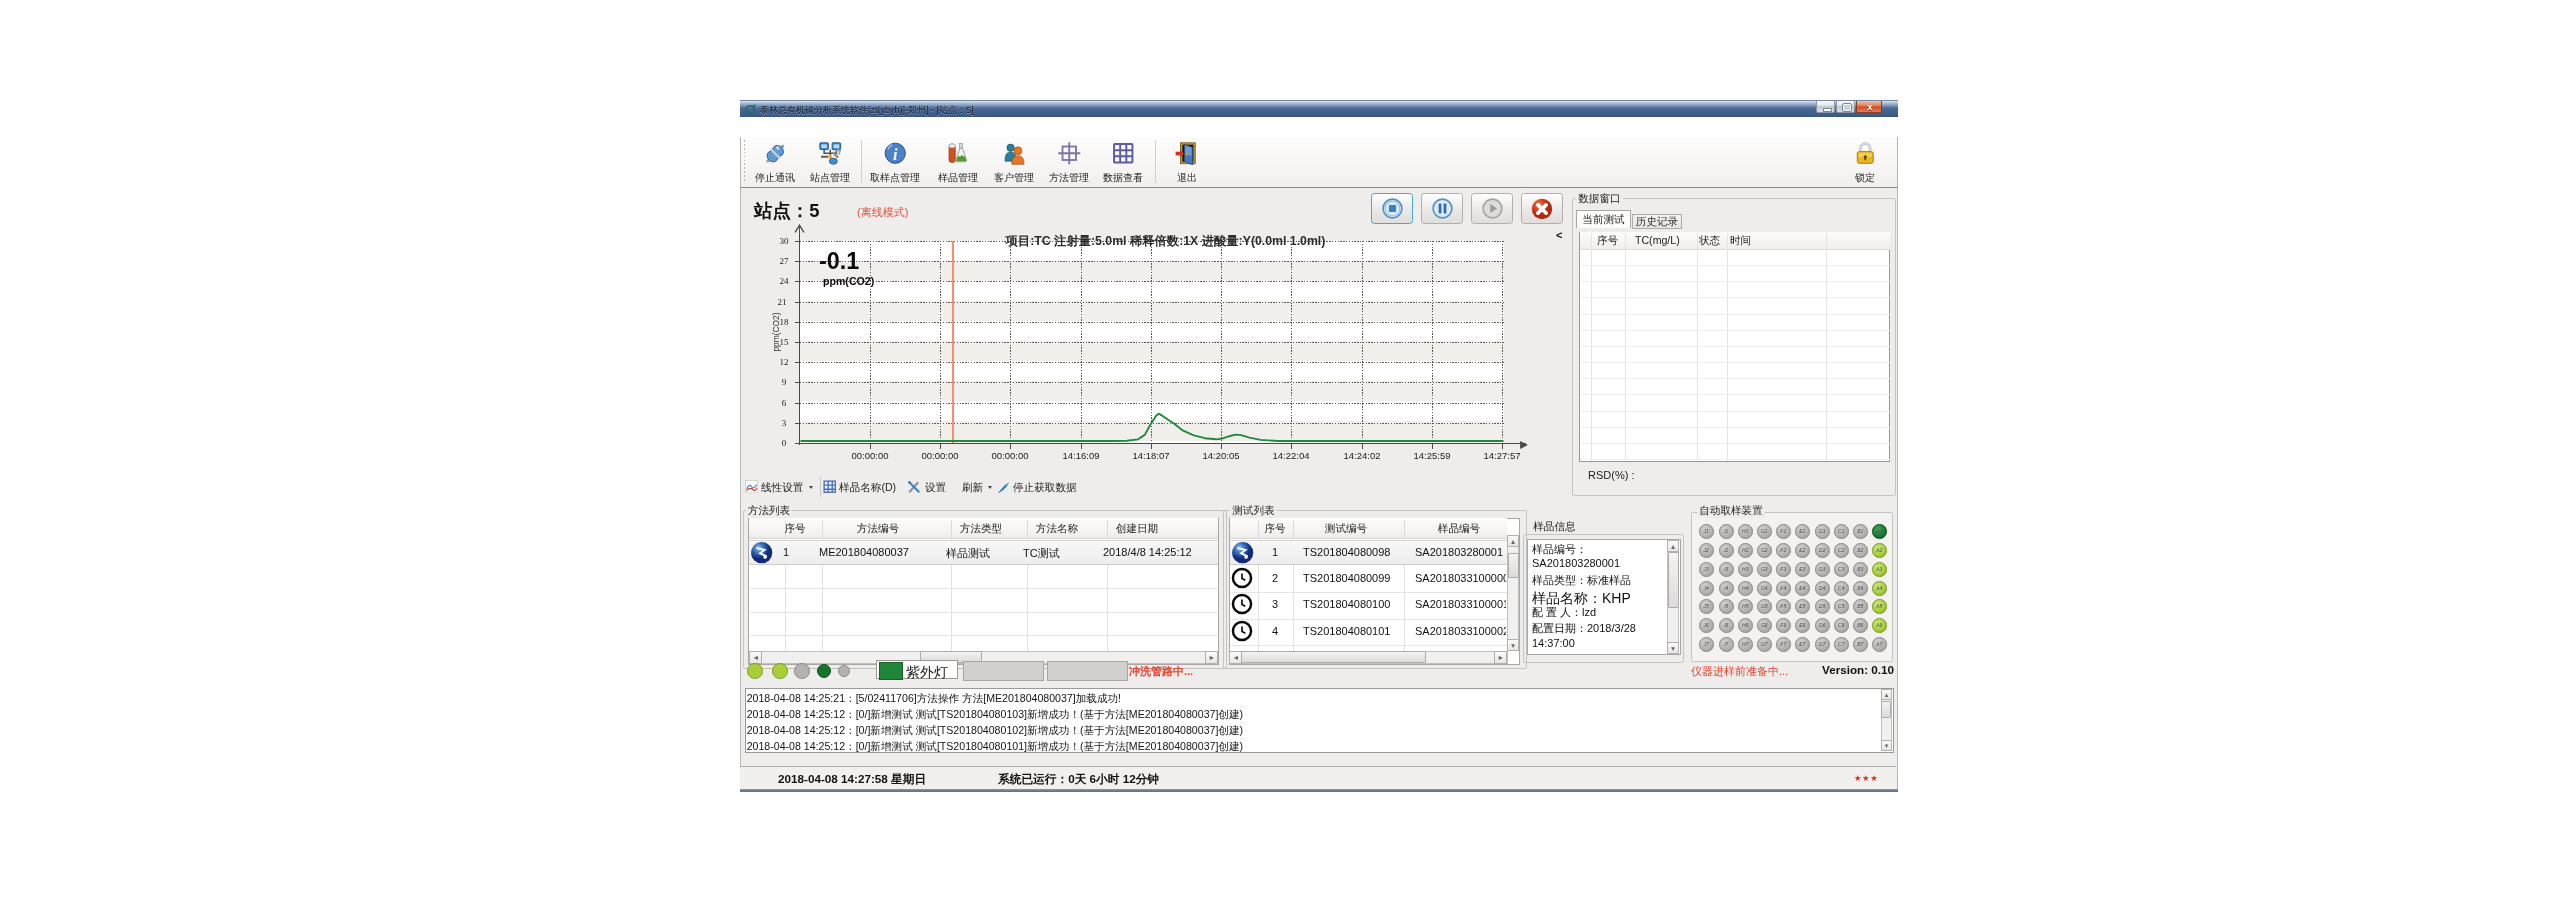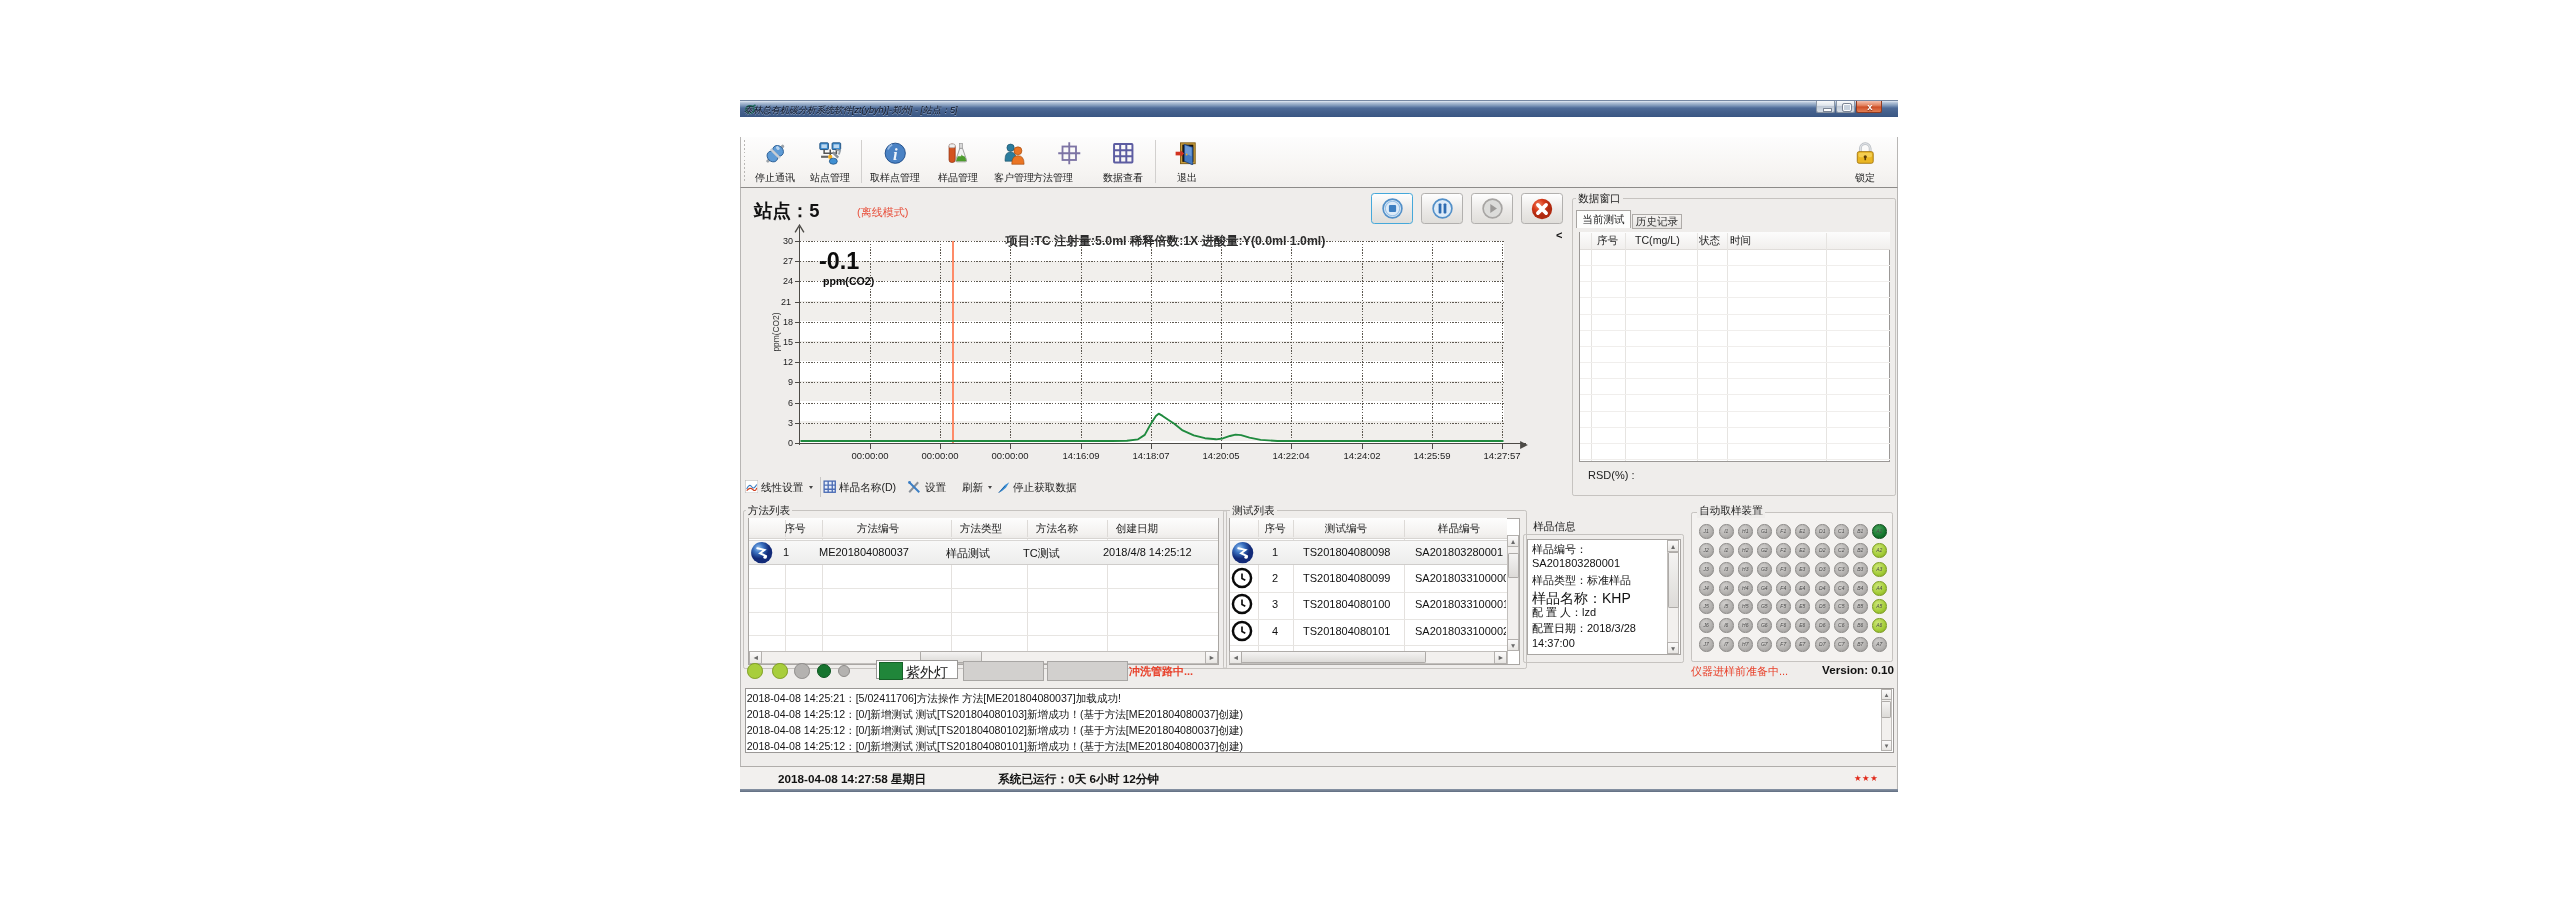--- a/index.html
+++ b/index.html
@@ -17,40 +17,40 @@
  border-bottom:1.1px solid #8d8b89;box-sizing:border-box;}
 .client{position:absolute;left:0;top:88px;width:1158px;height:604px;background:#efedeb;
  border-left:0.6px solid #b8b6b4;border-right:0.6px solid #b8b6b4;box-sizing:border-box;}
 .mi{position:absolute;top:4.5px;font-size:10.6px;color:#1c1c1c;}
 .tlab{position:absolute;top:34px;font-size:10px;color:#222;white-space:nowrap;transform:translateX(-50%);}
 .gbox{position:absolute;border:0.6px solid #c6c3c0;border-radius:2.2px;}
 .glab{position:absolute;font-size:10.6px;color:#222;background:#efedeb;padding:0 2.2px;white-space:nowrap;}
 .wbox{position:absolute;background:#fff;border:0.6px solid #a9a6a3;box-sizing:border-box;}
 .hl{position:absolute;height:1.1px;background-image:repeating-linear-gradient(90deg,#5d5850 0,#5d5850 1.4px,transparent 1.4px,transparent 2.8px);}
 .vl{position:absolute;width:1.1px;background-image:repeating-linear-gradient(180deg,#5d5850 0,#5d5850 1.4px,transparent 1.4px,transparent 2.8px);}
-.ylab{position:absolute;width:18px;text-align:right;font-size:9px;color:#1c1c1c;}
+.ylab{position:absolute;width:18px;text-align:center;font-size:9px;color:#1c1c1c;font-family:Liberation Serif, serif;}
 .xlab{position:absolute;width:50px;text-align:center;font-size:9.5px;color:#1c1c1c;transform:translateX(-50%);}
 .ct{position:absolute;font-size:10.6px;color:#222;white-space:nowrap;}
 .hdr{font-size:10.6px;color:#222;position:absolute;white-space:nowrap;transform:translateX(-50%);}
 .cell{font-size:11px;color:#111;position:absolute;white-space:nowrap;}
 .sb{position:absolute;background:#f2f0ee;border:0.6px solid #c2bfbc;box-sizing:border-box;}
 .sbb{position:absolute;background:linear-gradient(180deg,#fbfafa,#e8e6e3);border:0.6px solid #b4b1ae;box-sizing:border-box;
  color:#6a6a6a;text-align:center;}
 .thumb{position:absolute;background:linear-gradient(180deg,#f4f3f2,#dddbd8);border:0.6px solid #aeaba8;box-sizing:border-box;border-radius:1.1px;}
 .samp{position:absolute;border-radius:50%;box-sizing:border-box;display:flex;align-items:center;justify-content:center;
  font-size:5px;font-style:italic;color:#4a4a4a;}
 </style></head><body>
 <div class="win">
 
 <div class="tb">
 <svg class="a" style="left:5px;top:3.3px" width="11" height="10" viewBox="0 0 22 20">
         <ellipse cx="10" cy="11" rx="8" ry="7.5" fill="none" stroke="#1e6e5e" stroke-width="3.2"></ellipse>
         <path d="M14 6 L21 2" stroke="#1e6e5e" stroke-width="3.2" fill="none"></path>
       </svg>
-<div class="a" style="left:4px;top:3.3px;font-size:9px;color:#101624;text-shadow:0 0.6px 0 rgba(220,230,245,.5);font-style:italic;">泰林总有机碳分析系统软件[zt(ybyh)]-郑州] - [站点：5]</div>
+<div class="a" style="left:20px;top:3.3px;font-size:9px;color:#101624;text-shadow:0 0.6px 0 rgba(220,230,245,.5);">泰林总有机碳分析系统软件[zt(ybyh)]-郑州] - [站点：5]</div>
 <div class="a" style="left:1076px;top:0;width:19px;height:12.3px;background:linear-gradient(180deg,#fafbfc,#dfe5ec 40%,#bfc9d6 50%,#d3dbe4 90%);border:0.6px solid #8b96a5;border-top:none;border-radius:0 0 2.2px 2.2px;box-sizing:border-box;">
         <div class="a" style="left:5.6px;top:6.7px;width:7.8px;height:2.2px;background:#fdfdfd;border:0.6px solid #7a8494;border-radius:0.6px"></div>
       </div>
 <div class="a" style="left:1096px;top:0;width:19px;height:12.3px;background:linear-gradient(180deg,#fafbfc,#dfe5ec 40%,#bfc9d6 50%,#d3dbe4 90%);border:0.6px solid #8b96a5;border-top:none;border-radius:0 0 2.2px 2.2px;box-sizing:border-box;">
         <div class="a" style="left:5.6px;top:2.8px;width:6.7px;height:5.6px;border:1.1px solid #fdfdfd;outline:0.6px solid #7a8494;background:#c8d2de;border-radius:1.1px"></div>
       </div>
 <div class="a" style="left:1116px;top:0;width:26px;height:12.3px;background:linear-gradient(180deg,#f4c0ae,#e2825f 40%,#ce4f28 55%,#e07a50 95%);border:0.6px solid #8d3b22;border-top:none;border-radius:0 0 2.2px 2.2px;box-sizing:border-box;">
         <div class="a" style="left:7.8px;top:0.6px;width:10px;height:10px;color:#fff;font-size:9.5px;font-weight:bold;text-align:center;line-height:10px;text-shadow:0 0.6px 1.1px #7a2a10">x</div>
       </div>
 </div>
@@ -101,21 +101,21 @@
         <circle cx="26" cy="16" r="6.5" fill="#ea7524" stroke="#9c4307" stroke-width="1"></circle>
         <path d="M16 37 q0-13 10-13 q10 0 10 13 l0 1 -20 0 z" fill="#ea7524" stroke="#9c4307" stroke-width="1"></path>
       </svg>
 <div class="tlab" style="left:273px">客户管理</div>
 <svg class="a" style="left:316px;top:3.9px" width="24.5" height="24.5" viewBox="0 0 40 40">
         <g stroke="#7d74a4" stroke-width="3" fill="none">
           <rect x="9" y="9" width="22" height="22"></rect>
           <path d="M20 2 V38 M2 20 H38"></path>
         </g>
       </svg>
-<div class="tlab" style="left:312px">方法管理</div>
+<div class="tlab" style="left:328px">方法管理</div>
 <svg class="a" style="left:370px;top:3.9px" width="24.5" height="24.5" viewBox="0 0 40 40">
         <g stroke="#5d5da2" stroke-width="3.2" fill="none">
           <rect x="5" y="5" width="30" height="30" rx="1"></rect>
           <path d="M15 5 V35 M25 5 V35 M5 15 H35 M5 25 H35"></path>
         </g>
       </svg>
 <div class="tlab" style="left:382px">数据查看</div>
 <svg class="a" style="left:434px;top:3.9px" width="24.5" height="24.5" viewBox="0 0 40 40">
         <rect x="9" y="3" width="24" height="34" fill="#c89c3c" stroke="#7e5c14" stroke-width="1.5"></rect>
         <rect x="12" y="6" width="18" height="28" fill="#15100a"></rect>

